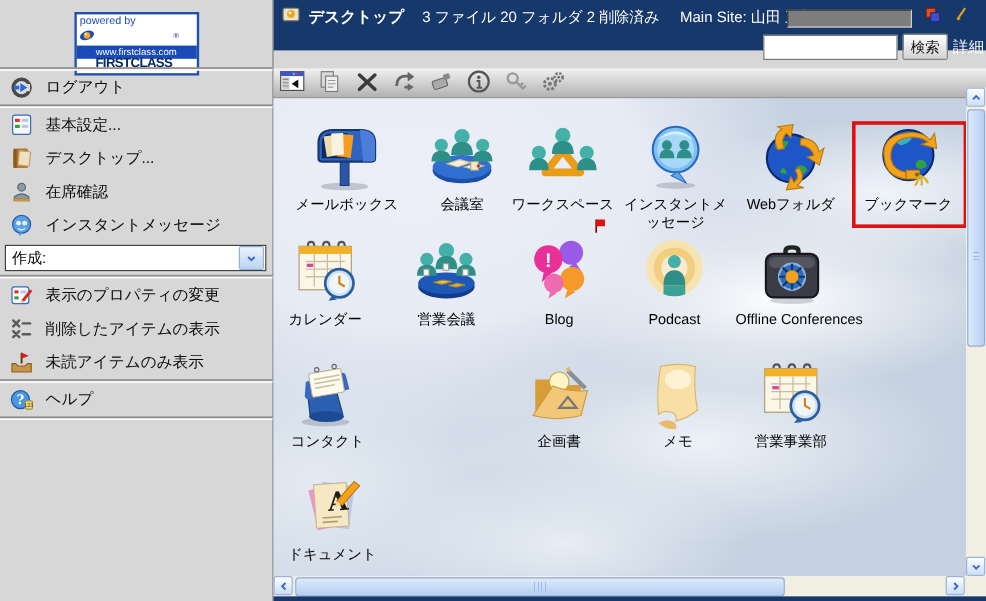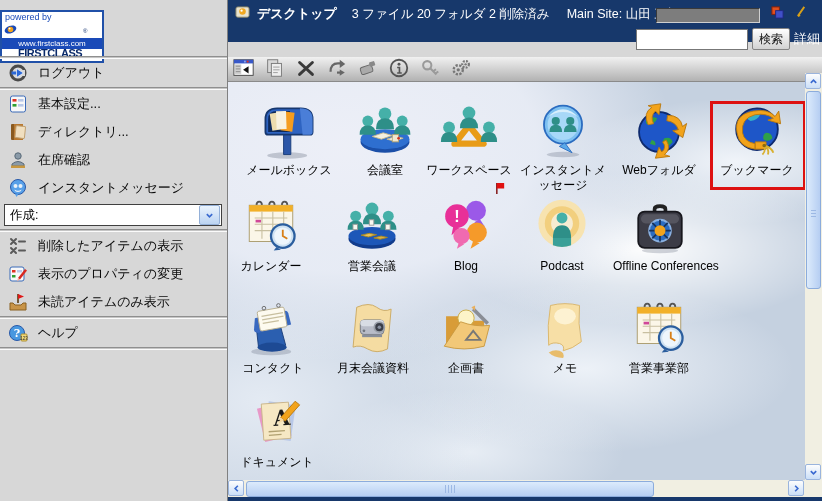--- a/index.html
+++ b/index.html
@@ -1,20 +1,20 @@
 <!DOCTYPE html>
 <html><head>
 <meta charset="utf-8">
 <style>
   html,body{margin:0;padding:0;}
   body{width:822px;height:501px;position:relative;overflow:hidden;
        font-family:"Liberation Sans","DejaVu Sans",sans-serif;background:#d7d7d7;font-size:13px;}
   
   .sidebar{position:absolute;left:0;top:0;width:227px;height:501px;background:#d7d7d7;border-right:1px solid #808080;}
-  .logo-area{height:53px;padding-top:10px;display:flex;}
+  .logo-area{height:53px;padding-top:10px;display:flex;justify-content:center;}
   .logo{width:104px;border:2px solid #2050a8;background:#fff;box-sizing:border-box;cursor:pointer;}
   .lg-top{font-size:9px;color:#1a4ab8;line-height:11px;padding:0 3px;}
   .lg-mid{display:flex;align-items:center;gap:1px;padding:0 2px;height:15px;}
   .lg-name{font-size:11px;font-weight:bold;color:#0a2a6a;letter-spacing:-0.5px;margin-top:44px;}
   .lg-reg{font-size:6px;color:#0a2a6a;vertical-align:top;}
   .lg-bot{background:#1a4ab8;color:#fff;font-size:8px;text-align:center;line-height:11px;}
   .menu{position:absolute;top:56px;left:0;right:0;}
   .m-div{height:3px;background:linear-gradient(#8f8f8f 35%,#fbfbfb 65%);}
   .m-item{display:flex;align-items:center;gap:10px;height:28px;padding-left:8px;color:#0a0a0a;cursor:pointer;}
   .m-item span.lbl{font-size:13px;}
@@ -125,21 +125,21 @@
         <span class="lbl">基本設定...</span>
       </div>
       <div class="m-item">
         <span class="m-ico">
           <svg viewBox="0 0 20 20" width="20" height="20">
             <rect x="3" y="2" width="12" height="16" rx="1" fill="#8a5a20"></rect>
             <rect x="6" y="2" width="9" height="16" fill="#b87830"></rect>
             <rect x="7.5" y="4" width="9.5" height="12" rx="1" fill="#f0dfc0" stroke="#c0a070" transform="rotate(6 12 10)"></rect>
           </svg>
         </span>
-        <span class="lbl">ディレクトリ...</span>
+        <span class="lbl">デスクトップ...</span>
       </div>
       <div class="m-item">
         <span class="m-ico">
           <svg viewBox="0 0 20 20" width="20" height="20">
             <circle cx="10" cy="6" r="3.2" fill="#8a9aa8" stroke="#5a6a78"></circle>
             <path d="M4 14 Q10 9 16 14 L16 16 L4 16 Z" fill="#8a9aa8" stroke="#5a6a78"></path>
             <rect x="3" y="15.5" width="14" height="2.5" fill="#c89840"></rect>
           </svg>
         </span>
         <span class="lbl">在席確認</span>
@@ -163,42 +163,42 @@
             <svg viewBox="0 0 10 10" width="9" height="9">
               <path d="M2 3.5 L5 6.5 L8 3.5" fill="none" stroke="#3a6ad0" stroke-width="1.8"></path>
             </svg>
           </span>
         </div>
       </div>
       <div class="m-div"></div>
       <div class="m-item">
         <span class="m-ico">
           <svg viewBox="0 0 20 20" width="20" height="20">
-            <g stroke="#5a5a5a" stroke-width="2" stroke-linecap="round">
-              <path d="M3 3 l5 5 M8 3 l-5 5"></path>
-              <path d="M11 5.5 h6"></path>
-              <path d="M3 12 l5 5 M8 12 l-5 5"></path>
-              <path d="M11 14.5 h6"></path>
-            </g>
-          </svg>
-        </span>
-        <span class="lbl">削除したアイテムの表示</span>
-      </div>
-      <div class="m-item">
-        <span class="m-ico">
-          <svg viewBox="0 0 20 20" width="20" height="20">
             <rect x="2" y="3" width="14" height="14" rx="2" fill="#f8f8f8" stroke="#3a6ab8"></rect>
             <rect x="4" y="6" width="3.5" height="2.5" fill="#e03020"></rect>
             <rect x="9" y="6" width="5" height="2.5" fill="#b8c8e8"></rect>
             <rect x="4" y="11" width="3.5" height="2.5" fill="#30a030"></rect>
             <path d="M10 14 L17 5 L19 6.5 L12 15.5 Z" fill="#d82820"></path>
             <path d="M10 14 l2 1.5 -3 1.7 Z" fill="#f0b0a0"></path>
           </svg>
         </span>
         <span class="lbl">表示のプロパティの変更</span>
+      </div>
+      <div class="m-item">
+        <span class="m-ico">
+          <svg viewBox="0 0 20 20" width="20" height="20">
+            <g stroke="#5a5a5a" stroke-width="2" stroke-linecap="round">
+              <path d="M3 3 l5 5 M8 3 l-5 5"></path>
+              <path d="M11 5.5 h6"></path>
+              <path d="M3 12 l5 5 M8 12 l-5 5"></path>
+              <path d="M11 14.5 h6"></path>
+            </g>
+          </svg>
+        </span>
+        <span class="lbl">削除したアイテムの表示</span>
       </div>
       <div class="m-item">
         <span class="m-ico">
           <svg viewBox="0 0 20 20" width="20" height="20">
             <path d="M2 11 L5 11 L7 13 L13 13 L15 11 L18 11 L18 18 L2 18 Z" fill="#c89448" stroke="#8a6020"></path>
             <path d="M10 2 L10 11" stroke="#5a3a10" stroke-width="1.6"></path>
             <path d="M10 2 L16 4.5 L10 7 Z" fill="#e01818"></path>
           </svg>
         </span>
         <span class="lbl">未読アイテムのみ表示</span>
@@ -503,34 +503,20 @@
             <rect x="16" y="10" width="30" height="22" rx="2" fill="#fdfaef" stroke="#b8ae90" transform="rotate(-10 31 21)"></rect>
             <g stroke="#c8bf9f" stroke-width="1.4" transform="rotate(-10 31 21)">
               <path d="M20 16 h24 M20 20 h24 M20 24 h18"></path>
             </g>
             <circle cx="22" cy="9" r="2" fill="none" stroke="#666"></circle>
             <circle cx="38" cy="6" r="2" fill="none" stroke="#666"></circle>
           </svg>
         </div>
         <div class="d-label">コンタクト</div>
       </div>
-      <div class="desk-item" style="left: 98px; top: 216px; width: 94px;">
-        <div class="d-icon">
-          <svg viewBox="0 0 64 64" width="58" height="58">
-            <path d="M14 8 q14 -6 22 0 q8 6 16 2 l-4 44 q-12 6 -22 0 q-8 -5 -16 -2 z" fill="#f5dca2" stroke="#caa860"></path>
-            <rect x="18" y="22" width="26" height="16" rx="4" fill="#b8bcc8" stroke="#70747e"></rect>
-            <rect x="18" y="22" width="26" height="7" rx="3.5" fill="#d8dce4"></rect>
-            <circle cx="39" cy="30" r="5.5" fill="#3a3e48" stroke="#9aa0aa" stroke-width="2"></circle>
-            <circle cx="39" cy="30" r="2" fill="#8890a0"></circle>
-            <circle cx="22" cy="34" r="1.5" fill="#70747e"></circle>
-            <rect x="20" y="38" width="22" height="3" fill="#888e9a"></rect>
-          </svg>
-        </div>
-        <div class="d-label">月末会議資料</div>
-      </div>
       <div class="desk-item" style="left: 191px; top: 216px; width: 94px;">
         <div class="d-icon">
           <svg viewBox="0 0 64 64" width="58" height="58">
             <path d="M10 18 h18 l4 5 h20 v28 h-42 z" fill="#d89c38"></path>
             <circle cx="32" cy="20" r="9" fill="#fdf4c8" stroke="#c8a840"></circle>
             <path d="M29 28 h6 v4 h-6 z" fill="#b0b4bc"></path>
             <path d="M40 10 L56 26" stroke="#8a8e96" stroke-width="4"></path>
             <path d="M38 8 l4 -2 0 6 z" fill="#e8b060"></path>
             <path d="M8 51 L26 24 q16 6 32 4 L52 51 q-22 6 -44 0 z" fill="#f2c878" stroke="#c89840"></path>
             <path d="M40 34 l8 10 -16 0 z" fill="none" stroke="#777" stroke-width="2"></path>

